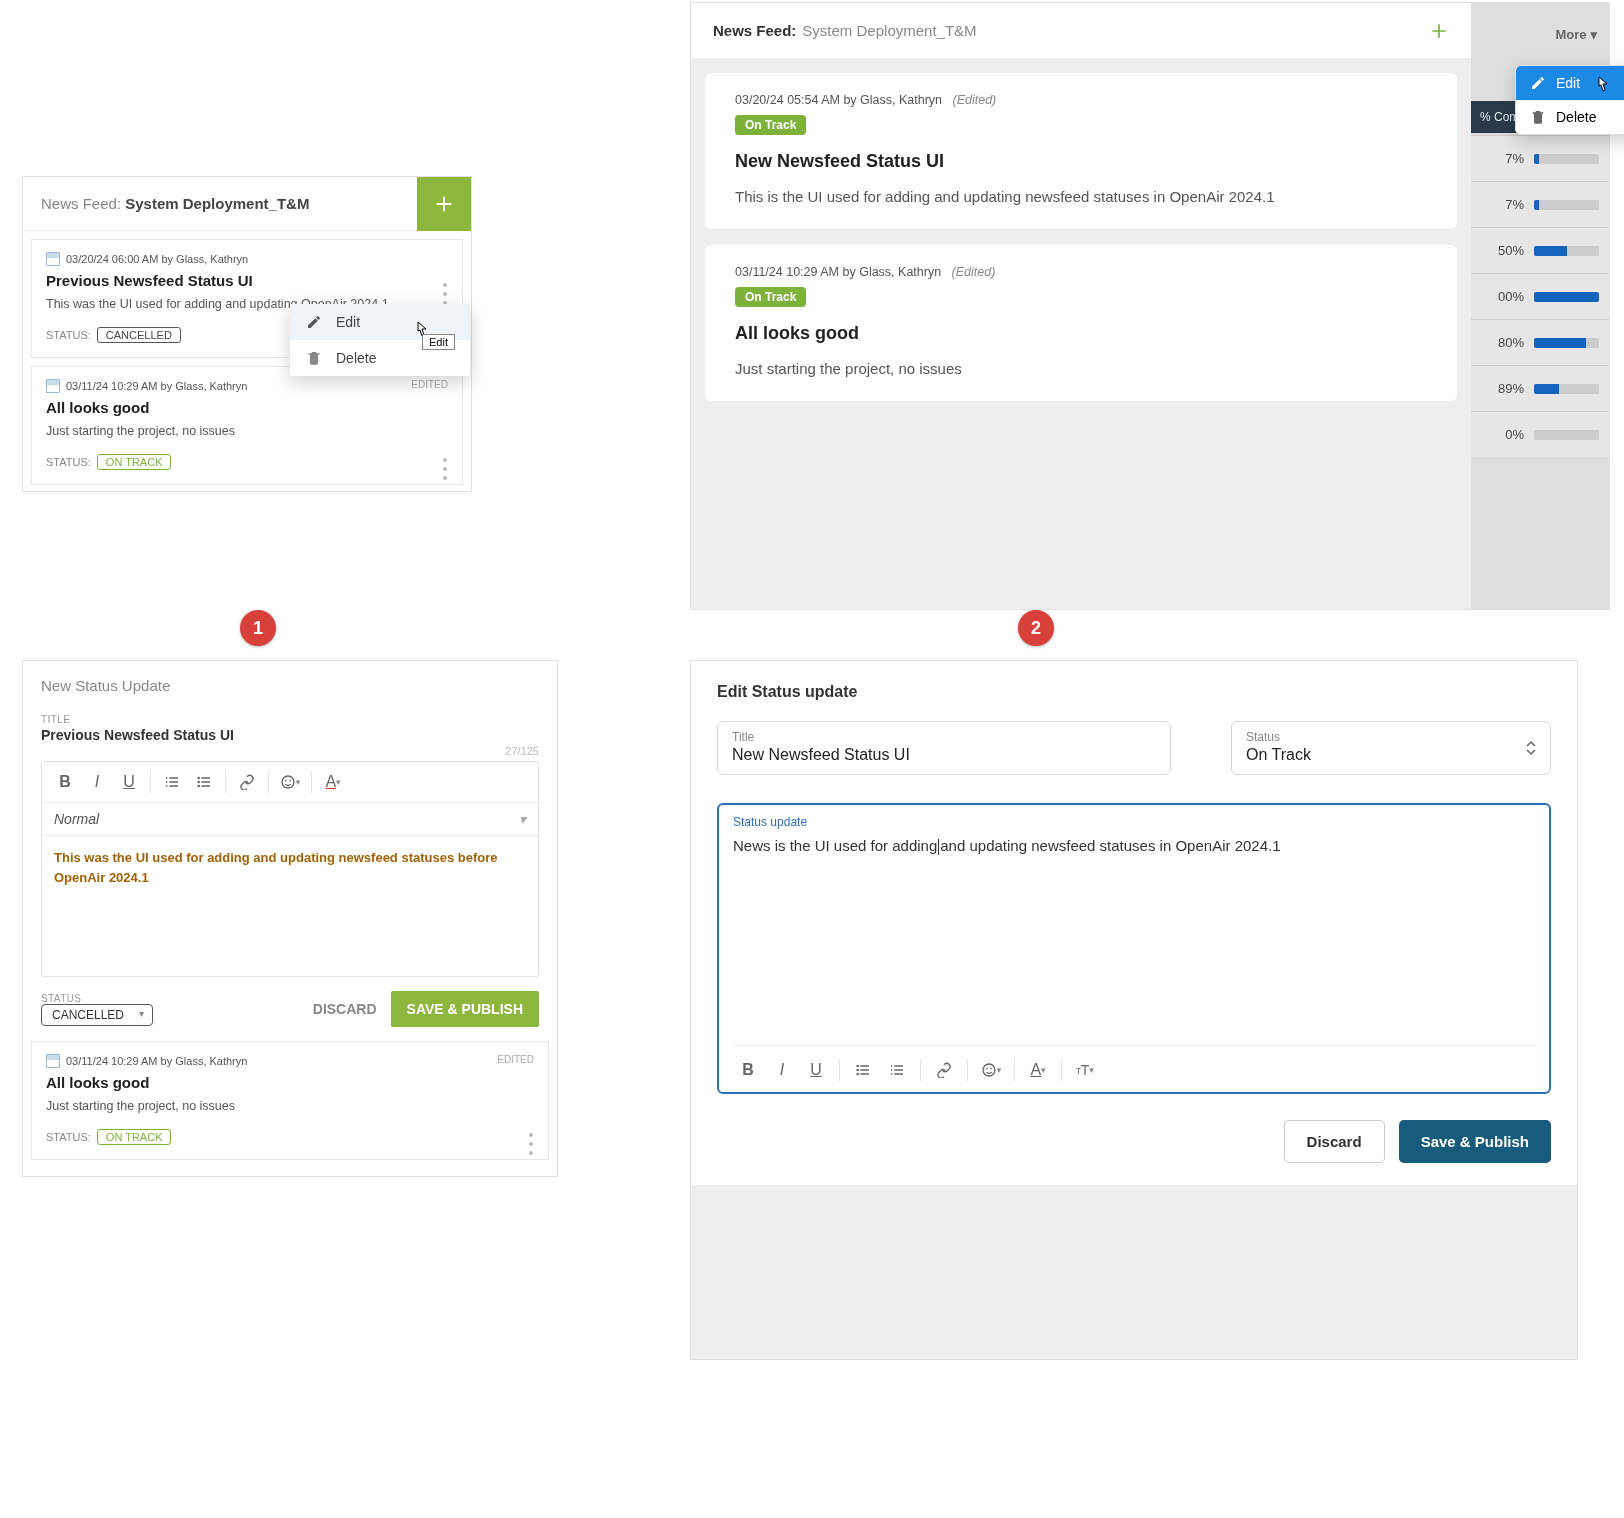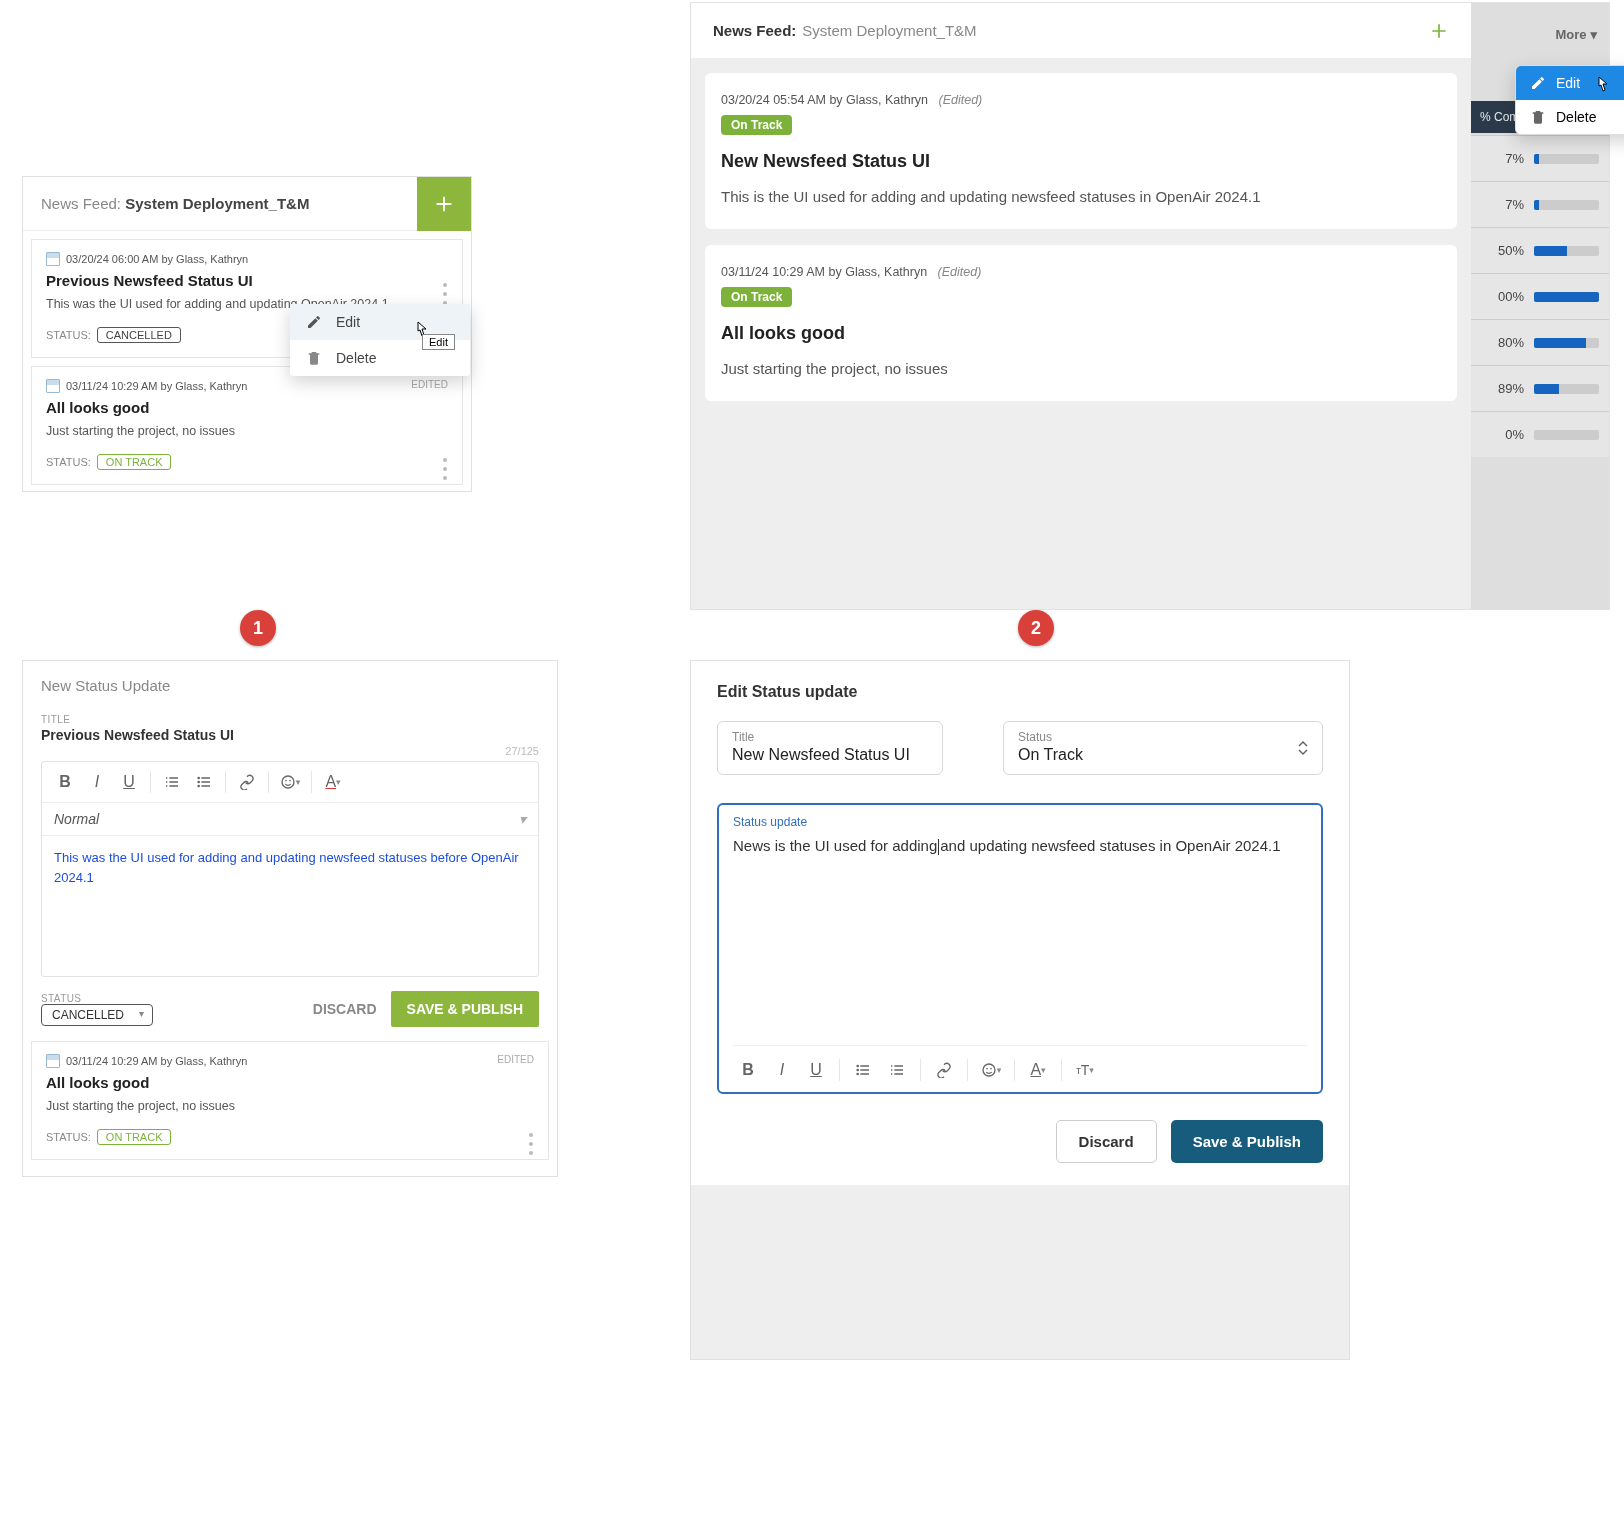--- a/index.html
+++ b/index.html
@@ -162,21 +162,21 @@
   .p2-header .spacer { flex: 1; }
   .p2-add-icon { color: #7db23a; }
 
   .p2-scroll {
     background: #eee;
     padding: 14px 14px 14px 14px;
     height: calc(100% - 56px);
   }
   .p2-card {
     background: #fff; border-radius: 6px;
-    padding: 20px 22px 24px 16px;
+    padding: 20px 22px 24px 30px;
     margin-bottom: 16px;
   }
   .p2-meta { font-size: 12.5px; color: #555; }
   .p2-meta i { color: #888; font-style: italic; }
   .p2-tag-ontrack {
     display: inline-block; margin-top: 8px;
     background: #7db23a; color: #fff;
     font-size: 12px; font-weight: 600;
     padding: 3px 10px; border-radius: 4px;
   }
@@ -254,22 +254,22 @@
     padding: 6px 8px; border-bottom: 1px solid #eee;
   }
   .tb-btn { width: 30px; height: 28px; display:flex; align-items:center; justify-content:center; color:#666; }
   .tb-div { width:1px; height:22px; background:#e5e5e5; margin:0 4px; }
   .p3-format-row {
     padding: 8px 12px; border-bottom: 1px solid #eee;
     display: flex; align-items: center; gap: 8px;
     font-size: 14px; color: #555; font-style: italic;
   }
   .p3-textarea {
-    padding: 12px; font-size: 13px; color: #1d4ed8;
-    min-height: 140px; line-height: 1.5;
+    padding: 12px; font-size: 13px; color: #a16207;
+    min-height: 140px; line-height: 1.5; font-weight: bold;
   }
   .p3-bottom {
     display: flex; align-items: center; padding: 14px 0 14px 0;
   }
   .p3-status-block .sel {
     border: 1px solid #555; border-radius: 4px;
     padding: 3px 28px 3px 10px;
     font-size: 12px; color: #333;
     position: relative; display: inline-block;
   }
@@ -285,21 +285,21 @@
   .p3-btn-save {
     background: #8cb63c; color: #fff; border: none;
     font-size: 14px; font-weight: 700; padding: 10px 16px;
     border-radius: 2px;
   }
 
   
   .panel4 {
     position: absolute;
     left: 690px; top: 660px;
-    width: 660px; height: 700px;
+    width: 888px; height: 700px;
     border: 1px solid #e0e0e0;
     background: #fff;
     display: flex; flex-direction: column;
   }
   .p4-inner { padding: 22px 26px; background: #fff; }
   .p4-h { font-size: 16px; font-weight: 700; color: #333; margin-bottom: 20px; }
   .p4-row2 { display: flex; gap: 60px; }
   .p4-field {
     flex: 1; border: 1px solid #d7d7d7; border-radius: 6px;
     padding: 8px 14px 10px 14px; position: relative;

